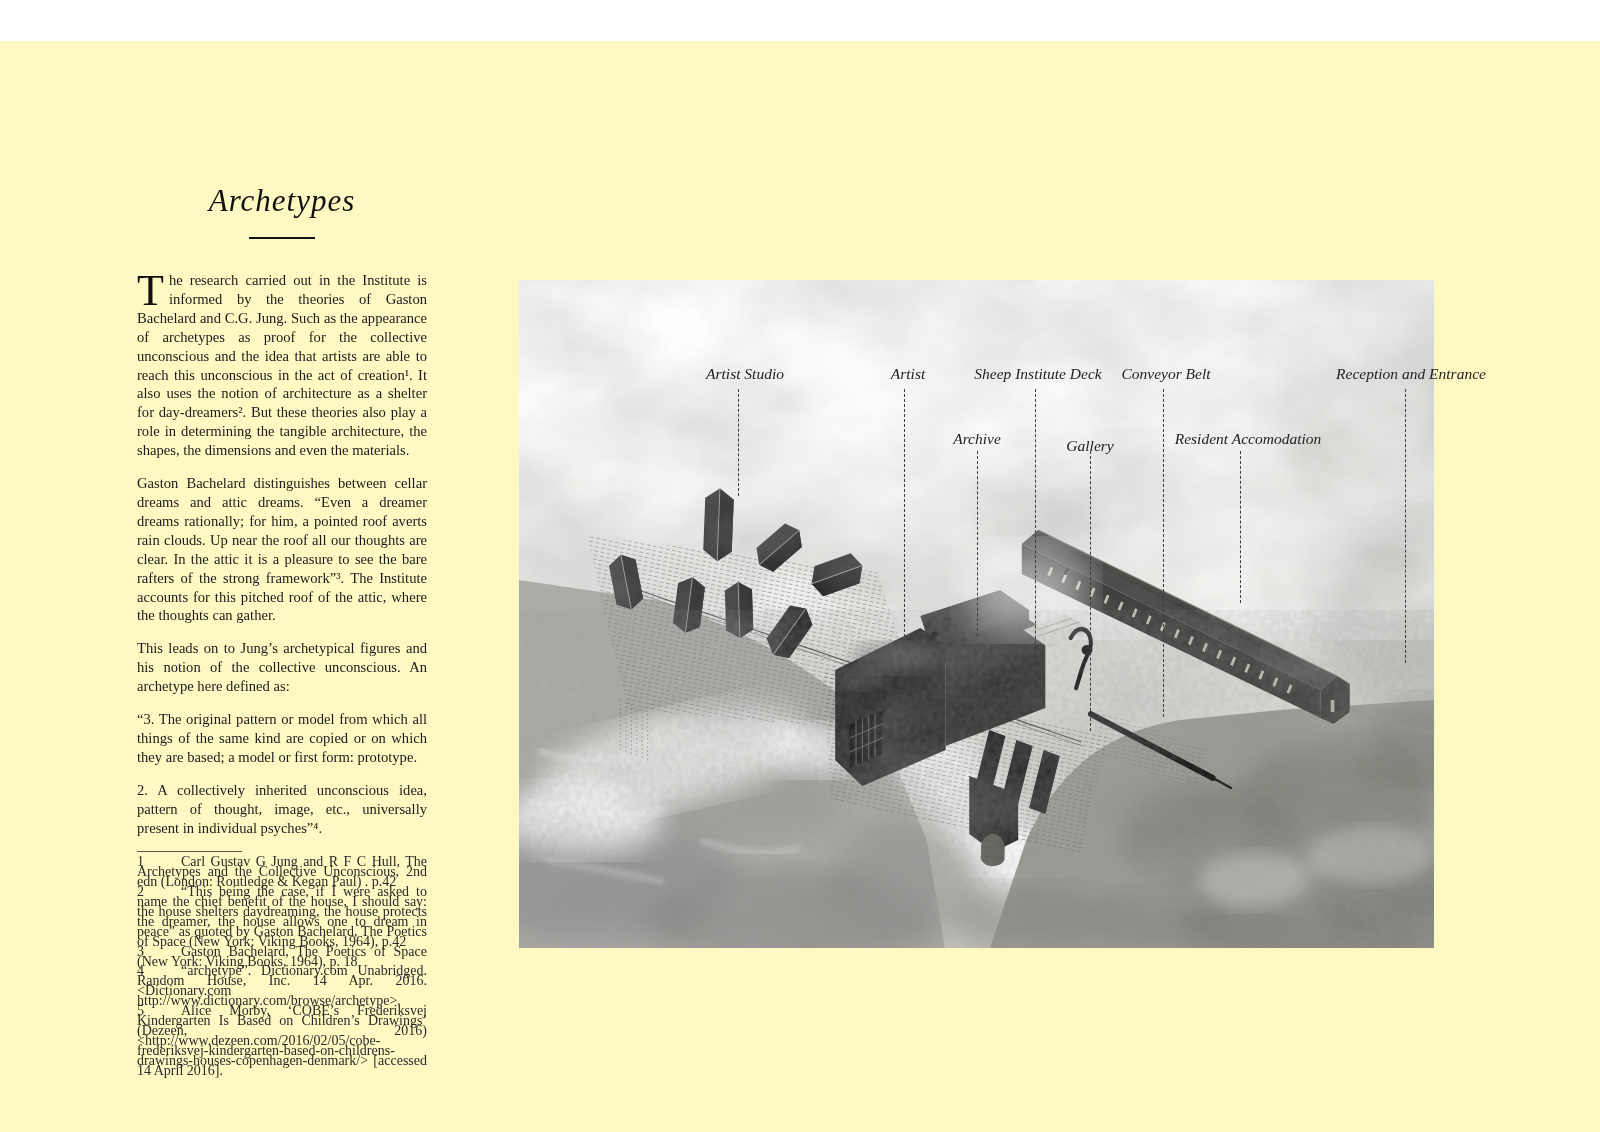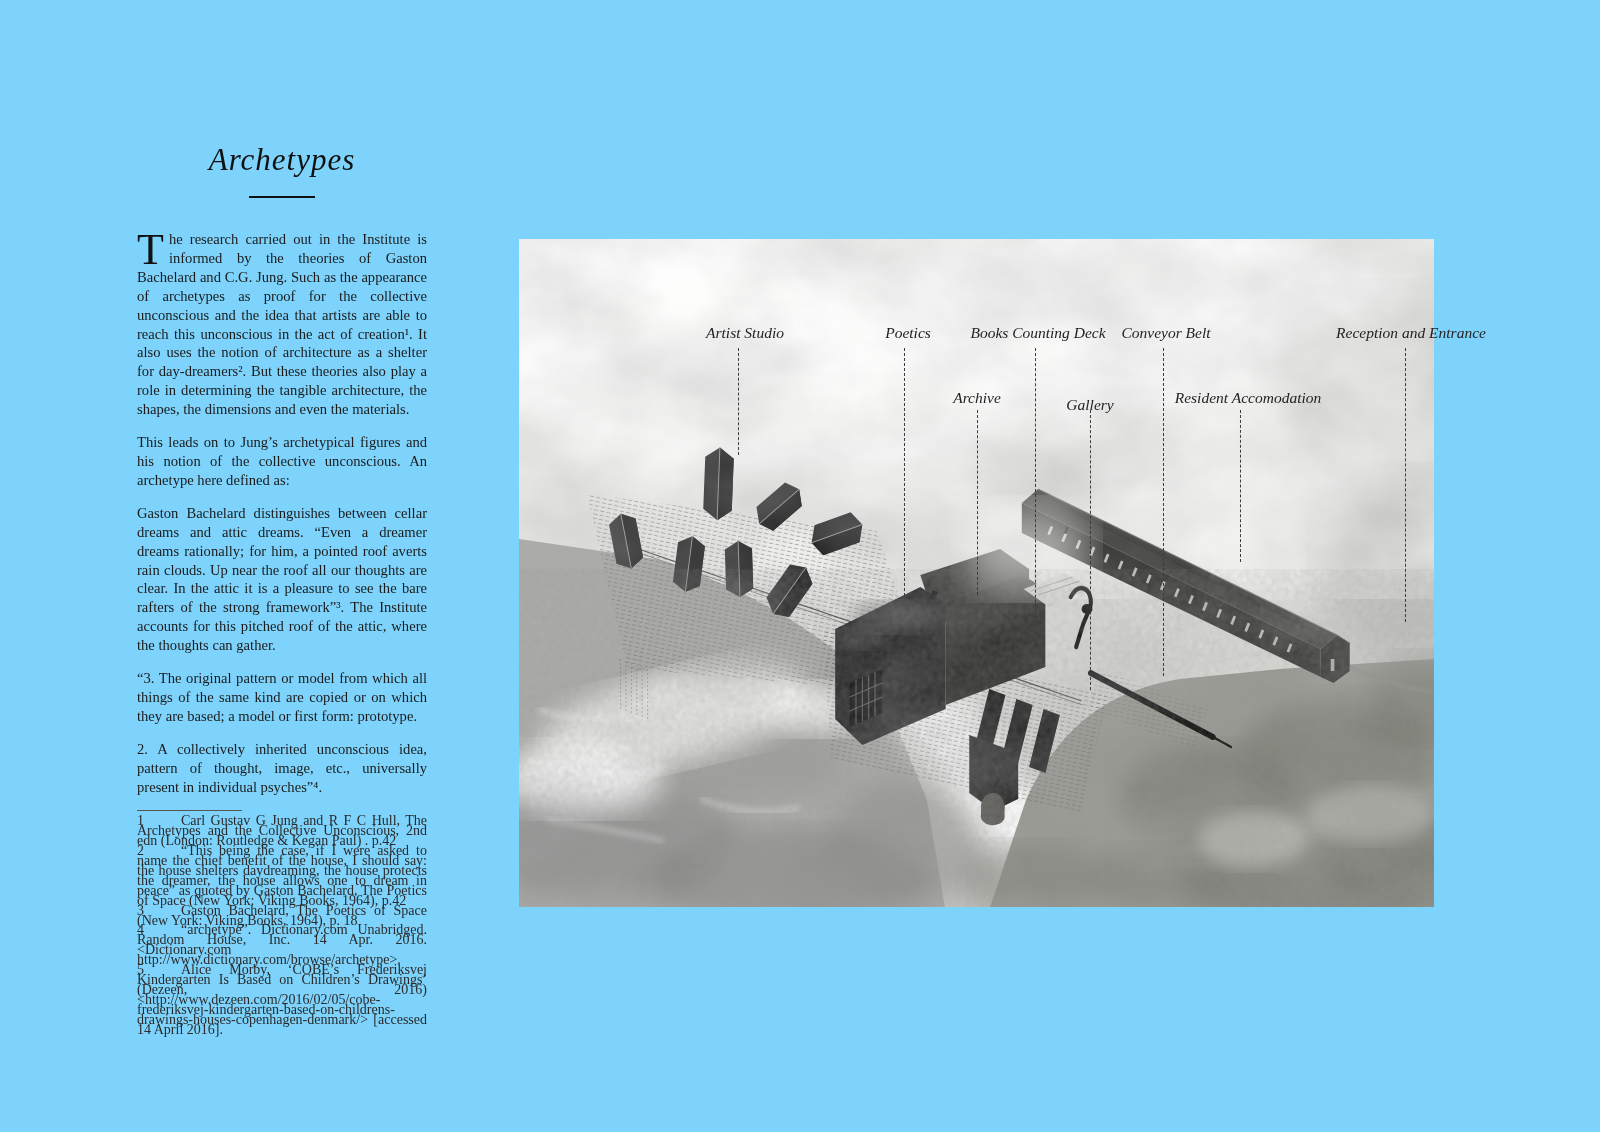--- a/index.html
+++ b/index.html
@@ -1,18 +1,18 @@
 <!DOCTYPE html>
 <html><head>
 <meta charset="utf-8">
 <style>
   html,body{margin:0;padding:0;background:#ffffff;}
   body{width:1600px;height:1132px;position:relative;overflow:hidden;
        font-family:"Liberation Serif",serif;color:#1b1b1b;}
-  .page{position:absolute;inset:0;background:#7dd3fc;}
+  .page{position:absolute;inset:0;background:#fef9c3;margin-top:41px;}
 
   
   .text-col{position:absolute;left:137px;top:140px;width:290px;}
   .title{font-style:italic;font-weight:normal;font-size:31px;line-height:40px;
          text-align:center;margin:0;letter-spacing:1px;color:#111;}
   .title-rule{width:66px;border:0;border-top:2px solid #111;margin:16px auto 0 auto;}
   .body-text{margin-top:32px;}
   .body-text p{margin:0 0 14px 0;font-size:14.6px;line-height:18.9px;
                text-align:justify;}
   .dropcap{float:left;font-size:44px;line-height:33px;padding:3px 5px 0 0;color:#111;}
@@ -31,22 +31,22 @@
 </head>
 <body>
 
 <div class="page">
 
   <aside class="text-col">
     <h1 class="title">Archetypes</h1>
     <hr class="title-rule">
     <div class="body-text">
       <p><span class="dropcap">T</span><span>he research carried out in the Institute is informed by the theories of Gaston Bachelard and C.G. Jung. Such as the appearance of archetypes as proof for the collective unconscious and the idea that artists are able to reach this unconscious in the act of creation¹. It also uses the notion of architecture as a shelter for day-dreamers². But these theories also play a role in determining the tangible architecture, the shapes, the dimensions and even the materials.</span></p>
+      <p>Gaston Bachelard distinguishes between cellar dreams and attic dreams. “Even a dreamer dreams rationally; for him, a pointed roof averts rain clouds. Up near the roof all our thoughts are clear. In the attic it is a pleasure to see the bare rafters of the strong framework”³. The Institute accounts for this pitched roof of the attic, where the thoughts can gather.</p>
       <p>This leads on to Jung’s archetypical figures and his notion of the collective unconscious. An archetype here defined as:</p>
-      <p>Gaston Bachelard distinguishes between cellar dreams and attic dreams. “Even a dreamer dreams rationally; for him, a pointed roof averts rain clouds. Up near the roof all our thoughts are clear. In the attic it is a pleasure to see the bare rafters of the strong framework”³. The Institute accounts for this pitched roof of the attic, where the thoughts can gather.</p>
       <p>“3. The original pattern or model from which all things of the same kind are copied or on which they are based; a model or first form: prototype.</p>
       <p>2. A collectively inherited unconscious idea, pattern of thought, image, etc., universally present in individual psyches”⁴.</p>
     </div>
     <hr class="fn-rule">
     <div class="footnotes">
       <div class="fn"><span class="fn-num">1</span><span>Carl Gustav G Jung and R F C Hull, The Archetypes and the Collective Unconscious, 2nd edn (London: Routledge &amp; Kegan Paul) . p.42</span></div>
       <div class="fn"><span class="fn-num">2</span><span>“This being the case, if I were asked to name the chief benefit of the house, I should say: the house shelters daydreaming, the house protects the dreamer, the house allows one to dream in peace” as quoted by Gaston Bachelard, The Poetics of Space (New York: Viking Books, 1964), p.42</span></div>
       <div class="fn"><span class="fn-num">3</span><span>Gaston Bachelard, The Poetics of Space (New York: Viking Books, 1964), p. 18</span></div>
       <div class="fn"><span class="fn-num">4</span><span>“archetype”. Dictionary.com Unabridged. Random House, Inc. 14 Apr. 2016. &lt;Dictionary.com http://www.dictionary.com/browse/archetype&gt;.</span></div>
       <div class="fn"><span class="fn-num">5</span><span>Alice Morby, ‘COBE’s Frederiksvej Kindergarten Is Based on Children’s Drawings’ (Dezeen, 2016) &lt;http://www.dezeen.com/2016/02/05/cobe-frederiksvej-kindergarten-based-on-childrens-drawings-houses-copenhagen-denmark/&gt; [accessed 14 April 2016].</span></div>
@@ -256,22 +256,22 @@
     <div class="leader" style="left:219px;top:109px;height:107px"></div>
     <div class="leader" style="left:385px;top:109px;height:248px"></div>
     <div class="leader" style="left:516px;top:109px;height:285px"></div>
     <div class="leader" style="left:644px;top:109px;height:328px"></div>
     <div class="leader" style="left:886px;top:109px;height:274px"></div>
     <div class="leader" style="left:458px;top:171px;height:185px"></div>
     <div class="leader" style="left:571px;top:171px;height:280px"></div>
     <div class="leader" style="left:721px;top:171px;height:152px"></div>
 
     <div class="fig-label" style="left:226px;top:85px">Artist Studio</div>
-    <div class="fig-label" style="left:389px;top:85px">Poetics</div>
-    <div class="fig-label" style="left:519px;top:85px">Books Counting Deck</div>
+    <div class="fig-label" style="left:389px;top:85px">Artist</div>
+    <div class="fig-label" style="left:519px;top:85px">Sheep Institute Deck</div>
     <div class="fig-label" style="left:647px;top:85px">Conveyor Belt</div>
     <div class="fig-label" style="left:892px;top:85px">Reception and Entrance</div>
     <div class="fig-label" style="left:458px;top:150px">Archive</div>
     <div class="fig-label" style="left:571px;top:157px">Gallery</div>
     <div class="fig-label" style="left:729px;top:150px">Resident Accomodation</div>
   </figure>
 
 </div>
 
 </body></html>

